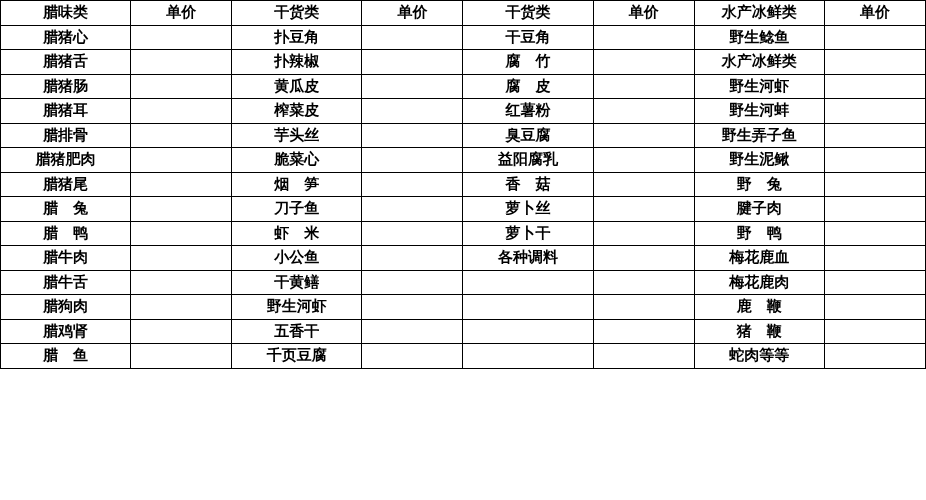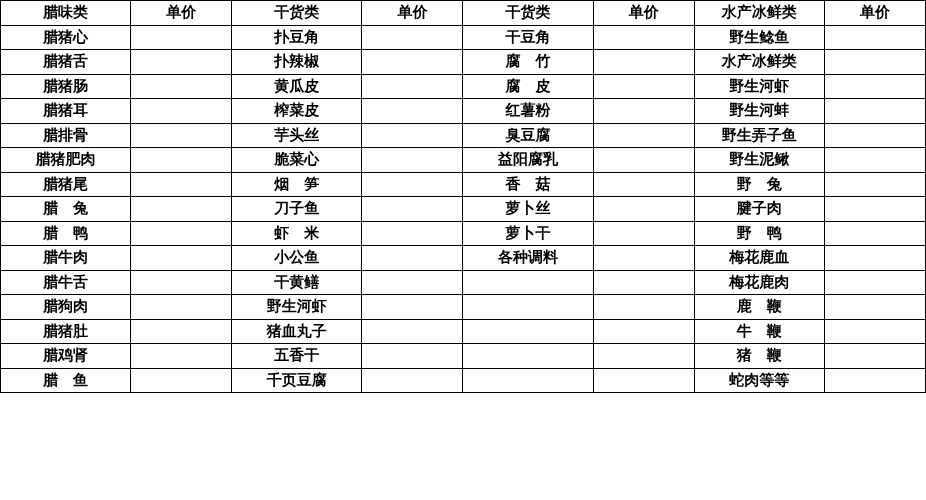--- a/index.html
+++ b/index.html
@@ -176,30 +176,20 @@
         <td>腊狗肉</td>
         <td class="price-cell"></td>
         <td>野生河虾</td>
         <td class="price-cell"></td>
         <td></td>
         <td class="price-cell"></td>
         <td>鹿　鞭</td>
         <td class="price-cell"></td>
       </tr>
       <tr>
-        <td>腊猪肚</td>
-        <td class="price-cell"></td>
-        <td>猪血丸子</td>
-        <td class="price-cell"></td>
-        <td></td>
-        <td class="price-cell"></td>
-        <td>牛　鞭</td>
-        <td class="price-cell"></td>
-      </tr>
-      <tr>
         <td>腊鸡肾</td>
         <td class="price-cell"></td>
         <td>五香干</td>
         <td class="price-cell"></td>
         <td></td>
         <td class="price-cell"></td>
         <td>猪　鞭</td>
         <td class="price-cell"></td>
       </tr>
       <tr>

